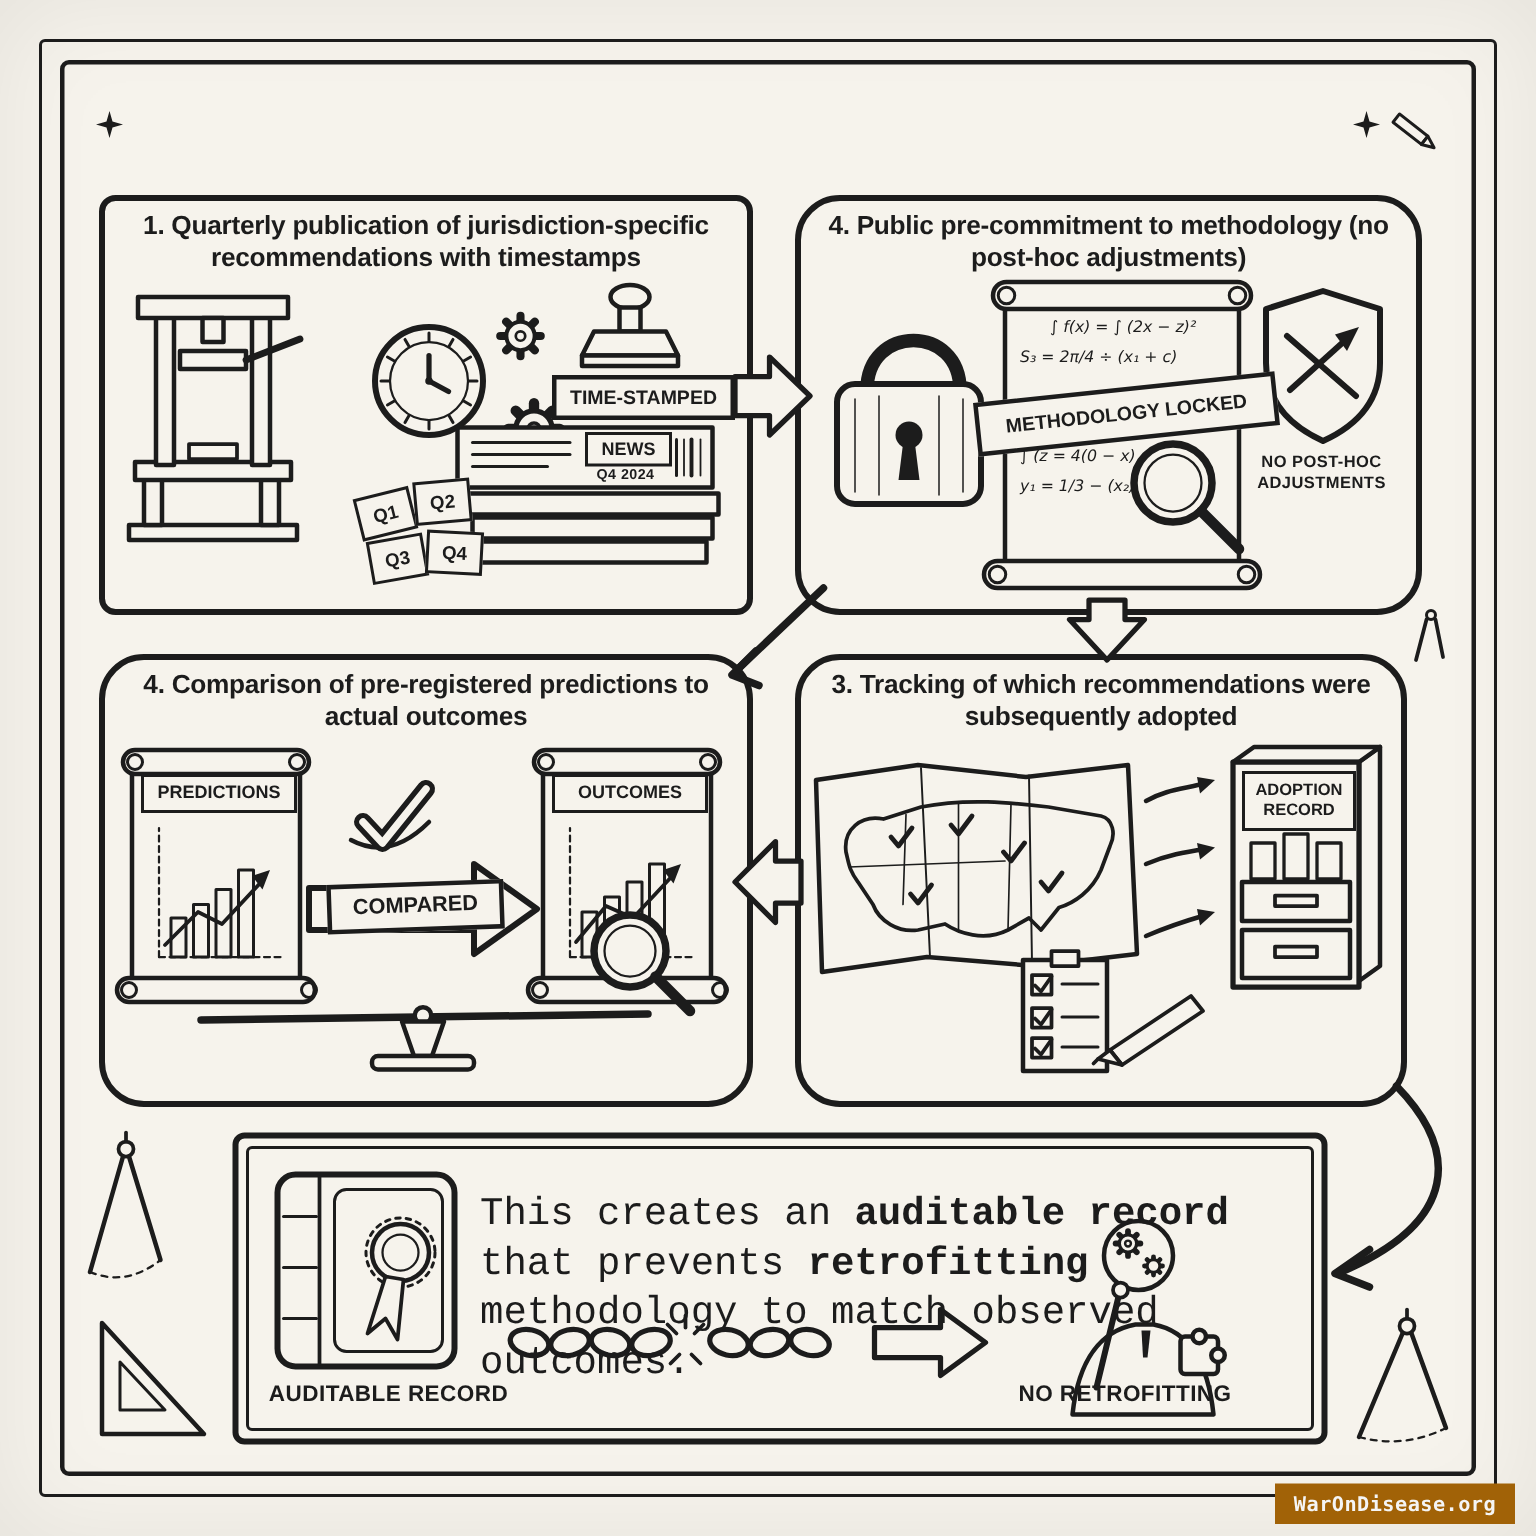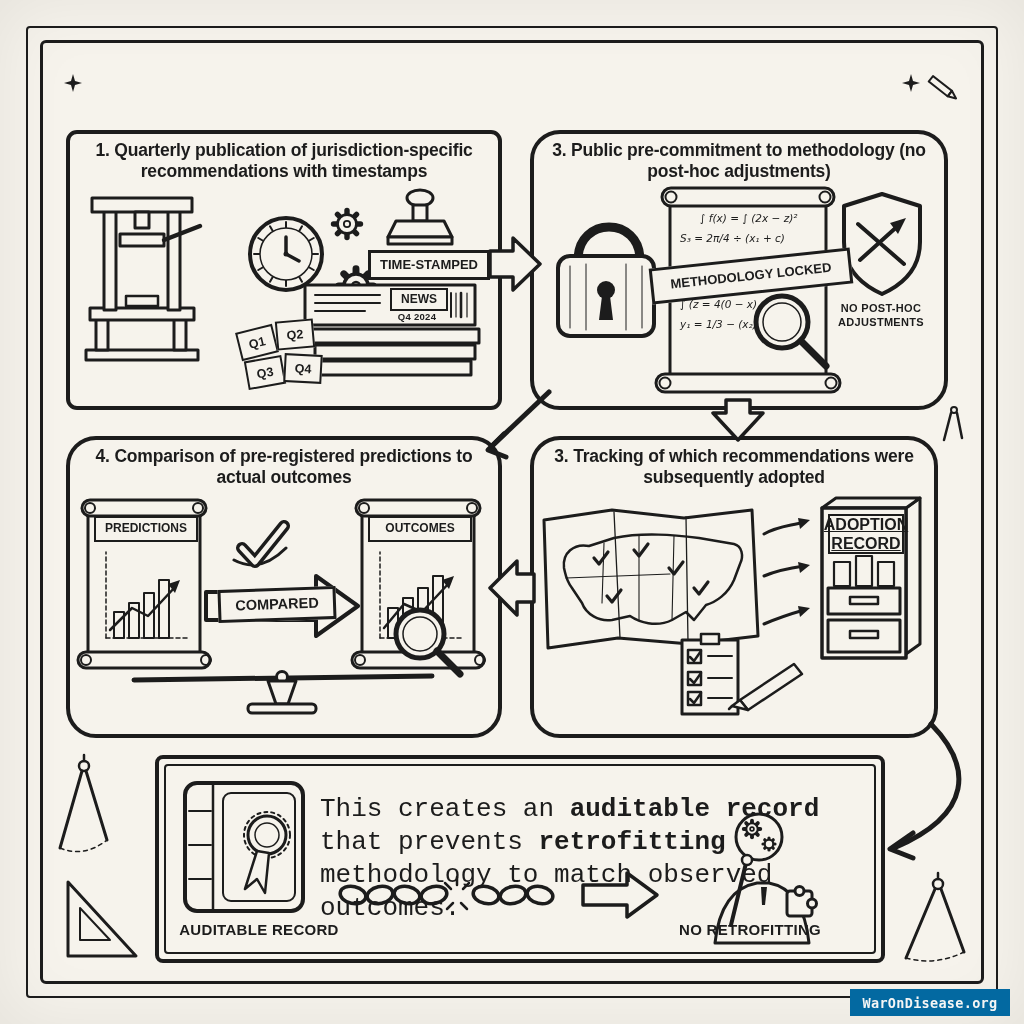--- a/index.html
+++ b/index.html
@@ -56,21 +56,21 @@
     position:absolute;font-family:"DejaVu Sans",sans-serif;font-style:italic;
     font-size:10.5px;white-space:nowrap;color:var(--ink);
   }
   .summary-text{
     position:absolute;left:161px;top:8px;width:540px;
     font-family:Liberation Mono, monospace;font-size:26px;line-height:1.27;color:var(--ink);
   }
   .summary-text strong{font-weight:700;}
   .watermark{
     position:absolute;left:850px;top:989px;width:160px;height:27px;
-    background:#0369a1;color:#f5f5f5;display:flex;align-items:center;justify-content:center;
+    background:#a16207;color:#f5f5f5;display:flex;align-items:center;justify-content:center;
     font-family:"DejaVu Sans Mono",monospace;font-weight:700;font-size:13.5px;letter-spacing:.3px;
     z-index:10;
   }
   .overlay{position:absolute;left:0;top:0;pointer-events:none;z-index:5;}
   .qcard{
     position:absolute;width:34px;height:25px;border:2.5px solid var(--ink);
     background:var(--paper);display:flex;align-items:center;justify-content:center;
     font-weight:700;font-size:12.5px;
   }
 </style>
@@ -158,21 +158,21 @@
     <div class="tag" style="left:298px;top:116px;width:116px;height:24px;font-size:13px;">TIME-STAMPED</div>
     <div class="tag" style="left:320px;top:154px;width:54px;height:19px;font-size:12px;border-width:2.5px;">NEWS</div>
     <div class="caption" style="left:316px;top:177px;width:62px;font-size:9.5px;">Q4 2024</div>
     <div class="qcard" style="left:168px;top:194px;transform:rotate(-14deg);">Q1</div>
     <div class="qcard" style="left:206px;top:186px;transform:rotate(-5deg);">Q2</div>
     <div class="qcard" style="left:176px;top:224px;transform:rotate(-10deg);">Q3</div>
     <div class="qcard" style="left:214px;top:220px;transform:rotate(3deg);">Q4</div>
   </section>
 
   <section class="panel p2">
-    <div class="panel-heading">3. Public pre-commitment to methodology (no post-hoc adjustments)</div>
+    <div class="panel-heading">4. Public pre-commitment to methodology (no post-hoc adjustments)</div>
     <svg class="art" width="402" height="264" viewBox="0 0 402 264">
 
       <g transform="translate(24,64)">
         <path d="M20,62 C20,18 82,18 82,62" stroke-width="9"></path>
         <rect x="0" y="58" width="96" height="80" rx="12" class="fp" stroke-width="4"></rect>
         <line x1="12" y1="68" x2="12" y2="130" stroke-width="1"></line>
         <line x1="28" y1="66" x2="28" y2="132" stroke-width="1"></line>
         <line x1="68" y1="66" x2="68" y2="132" stroke-width="1"></line>
         <line x1="84" y1="68" x2="84" y2="130" stroke-width="1"></line>
         <circle cx="48" cy="92" r="9" class="fi"></circle>
@@ -272,21 +272,21 @@
         <rect x="6" y="58" width="13" height="13" stroke-width="2.5"></rect>
         <polyline points="8,65 12,69 19,59" stroke-width="2.5"></polyline>
         <line x1="26" y1="64" x2="50" y2="64" stroke-width="2"></line>
         <g>
           <polygon points="58,66 112,30 120,40 66,76" class="fp" stroke-width="2.5"></polygon>
           <polygon points="50,72 58,66 66,76" class="fp" stroke-width="2.5"></polygon>
           <line x1="50" y1="72" x2="47" y2="75" stroke-width="2.5"></line>
         </g>
       </g>
     </svg>
-    <div class="tag" style="left:294px;top:74px;width:72px;height:36px;font-size:16px;border-width:2.5px;line-height:1.2;text-decoration:underline;">ADOPTION RECORD</div>
+    <div class="tag" style="left:294px;top:74px;width:72px;height:36px;font-size:11px;border-width:2.5px;line-height:1.2;">ADOPTION RECORD</div>
   </section>
 
   <section class="panel p4">
     <div class="panel-heading">4. Comparison of pre-registered predictions to actual outcomes</div>
     <svg class="art" width="420" height="286" viewBox="0 0 420 286">
 
       <g transform="translate(12,60)">
         <rect x="6" y="14" width="112" height="142" class="fp" stroke-width="3"></rect>
         <rect x="0" y="0" width="124" height="16" rx="8" class="fp" stroke-width="3"></rect>
         <circle cx="8" cy="8" r="5" stroke-width="2"></circle>

